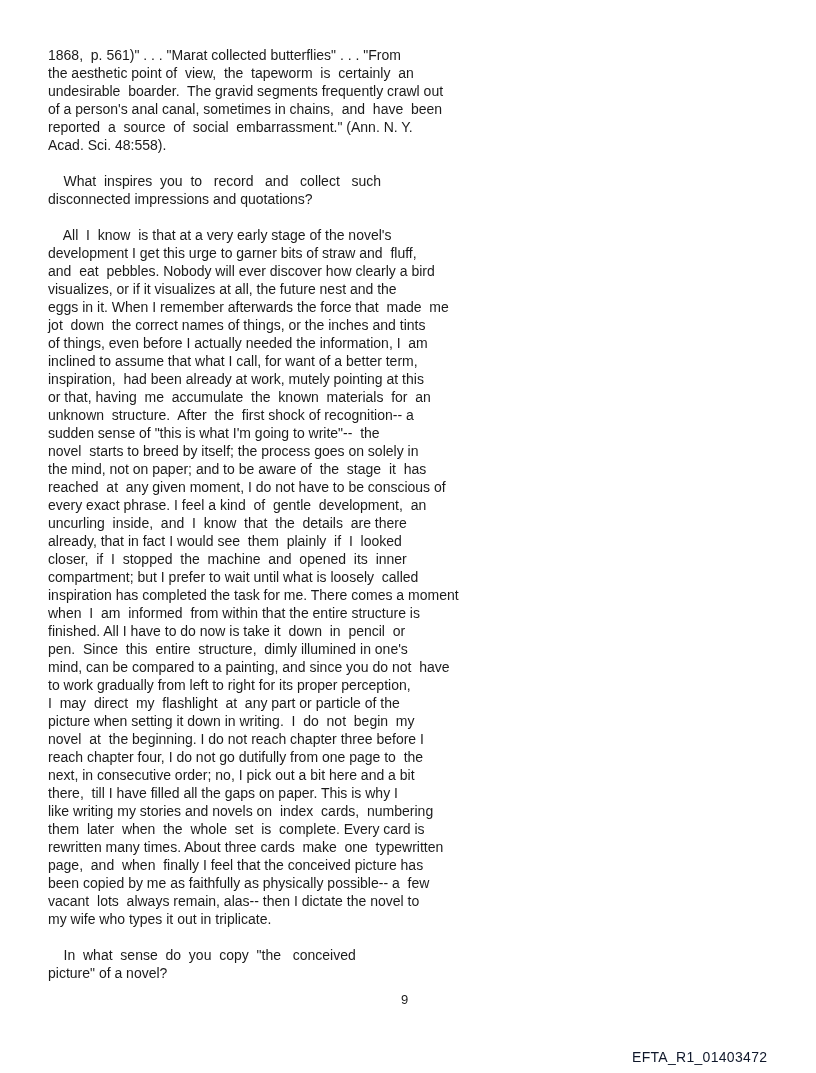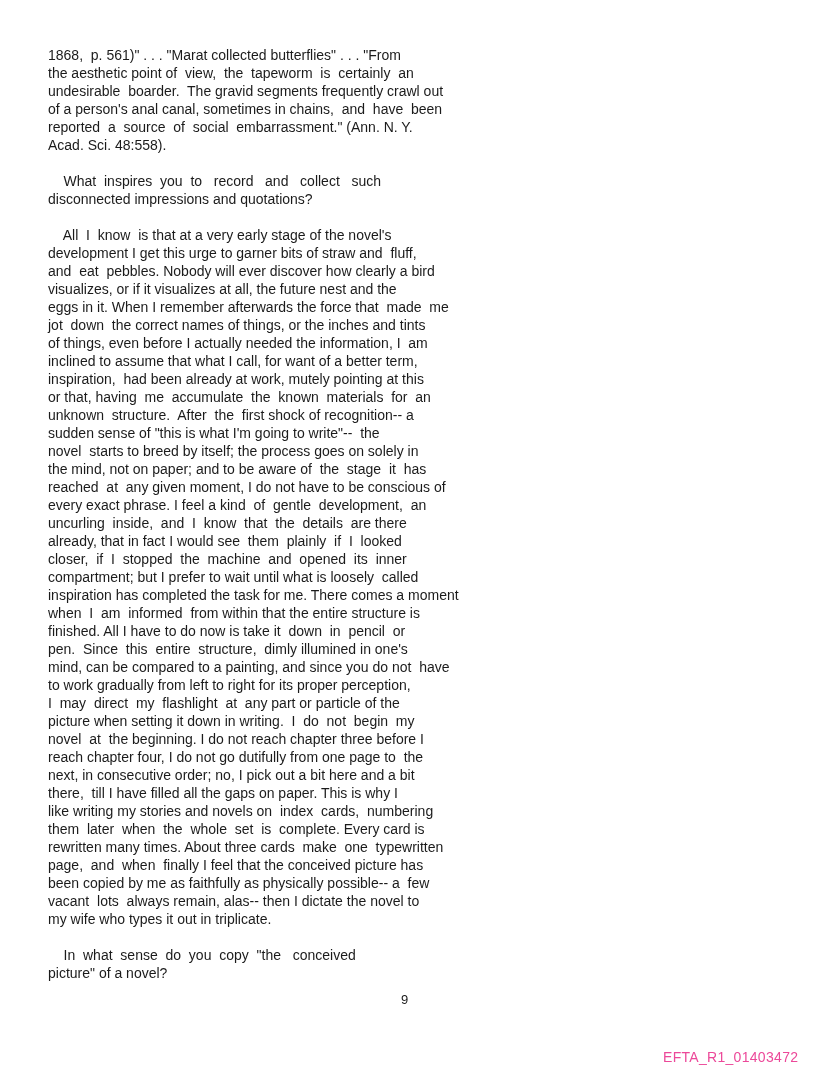--- a/index.html
+++ b/index.html
@@ -33,24 +33,24 @@
   }
   .page-number {
     position: absolute;
     left: 401px;
     top: 992px;
     font-size: 13px;
     color: #1b1b1b;
   }
   .stamp {
     position: absolute;
-    left: 663px;
+    left: 632px;
     top: 1049px;
     font-size: 14px;
-    color: #ec4899;
+    color: #0f172a;
     letter-spacing: 0.3px;
   }
 </style>
 </head>
 <body>
 
 <div class="page">
   <div class="text-block" id="text-block"><div class="paragraph"><div class="line">1868,  p. 561)" . . . "Marat collected butterflies" . . . "From</div><div class="line">the aesthetic point of  view,  the  tapeworm  is  certainly  an</div><div class="line">undesirable  boarder.  The gravid segments frequently crawl out</div><div class="line">of a person's anal canal, sometimes in chains,  and  have  been</div><div class="line">reported  a  source  of  social  embarrassment." (Ann. N. Y.</div><div class="line">Acad. Sci. 48:558).</div></div><div class="paragraph"><div class="line">    What  inspires  you  to   record   and   collect   such</div><div class="line">disconnected impressions and quotations?</div></div><div class="paragraph"><div class="line">    All  I  know  is that at a very early stage of the novel's</div><div class="line">development I get this urge to garner bits of straw and  fluff,</div><div class="line">and  eat  pebbles. Nobody will ever discover how clearly a bird</div><div class="line">visualizes, or if it visualizes at all, the future nest and the</div><div class="line">eggs in it. When I remember afterwards the force that  made  me</div><div class="line">jot  down  the correct names of things, or the inches and tints</div><div class="line">of things, even before I actually needed the information, I  am</div><div class="line">inclined to assume that what I call, for want of a better term,</div><div class="line">inspiration,  had been already at work, mutely pointing at this</div><div class="line">or that, having  me  accumulate  the  known  materials  for  an</div><div class="line">unknown  structure.  After  the  first shock of recognition-- a</div><div class="line">sudden sense of "this is what I'm going to write"--  the</div><div class="line">novel  starts to breed by itself; the process goes on solely in</div><div class="line">the mind, not on paper; and to be aware of  the  stage  it  has</div><div class="line">reached  at  any given moment, I do not have to be conscious of</div><div class="line">every exact phrase. I feel a kind  of  gentle  development,  an</div><div class="line">uncurling  inside,  and  I  know  that  the  details  are there</div><div class="line">already, that in fact I would see  them  plainly  if  I  looked</div><div class="line">closer,  if  I  stopped  the  machine  and  opened  its  inner</div><div class="line">compartment; but I prefer to wait until what is loosely  called</div><div class="line">inspiration has completed the task for me. There comes a moment</div><div class="line">when  I  am  informed  from within that the entire structure is</div><div class="line">finished. All I have to do now is take it  down  in  pencil  or</div><div class="line">pen.  Since  this  entire  structure,  dimly illumined in one's</div><div class="line">mind, can be compared to a painting, and since you do not  have</div><div class="line">to work gradually from left to right for its proper perception,</div><div class="line">I  may  direct  my  flashlight  at  any part or particle of the</div><div class="line">picture when setting it down in writing.  I  do  not  begin  my</div><div class="line">novel  at  the beginning. I do not reach chapter three before I</div><div class="line">reach chapter four, I do not go dutifully from one page to  the</div><div class="line">next, in consecutive order; no, I pick out a bit here and a bit</div><div class="line">there,  till I have filled all the gaps on paper. This is why I</div><div class="line">like writing my stories and novels on  index  cards,  numbering</div><div class="line">them  later  when  the  whole  set  is  complete. Every card is</div><div class="line">rewritten many times. About three cards  make  one  typewritten</div><div class="line">page,  and  when  finally I feel that the conceived picture has</div><div class="line">been copied by me as faithfully as physically possible-- a  few</div><div class="line">vacant  lots  always remain, alas-- then I dictate the novel to</div><div class="line">my wife who types it out in triplicate.</div></div><div class="paragraph"><div class="line">    In  what  sense  do  you  copy  "the   conceived</div><div class="line">picture" of a novel?</div></div></div>
   <div class="page-number">9</div>
   <div class="stamp">EFTA_R1_01403472</div>

